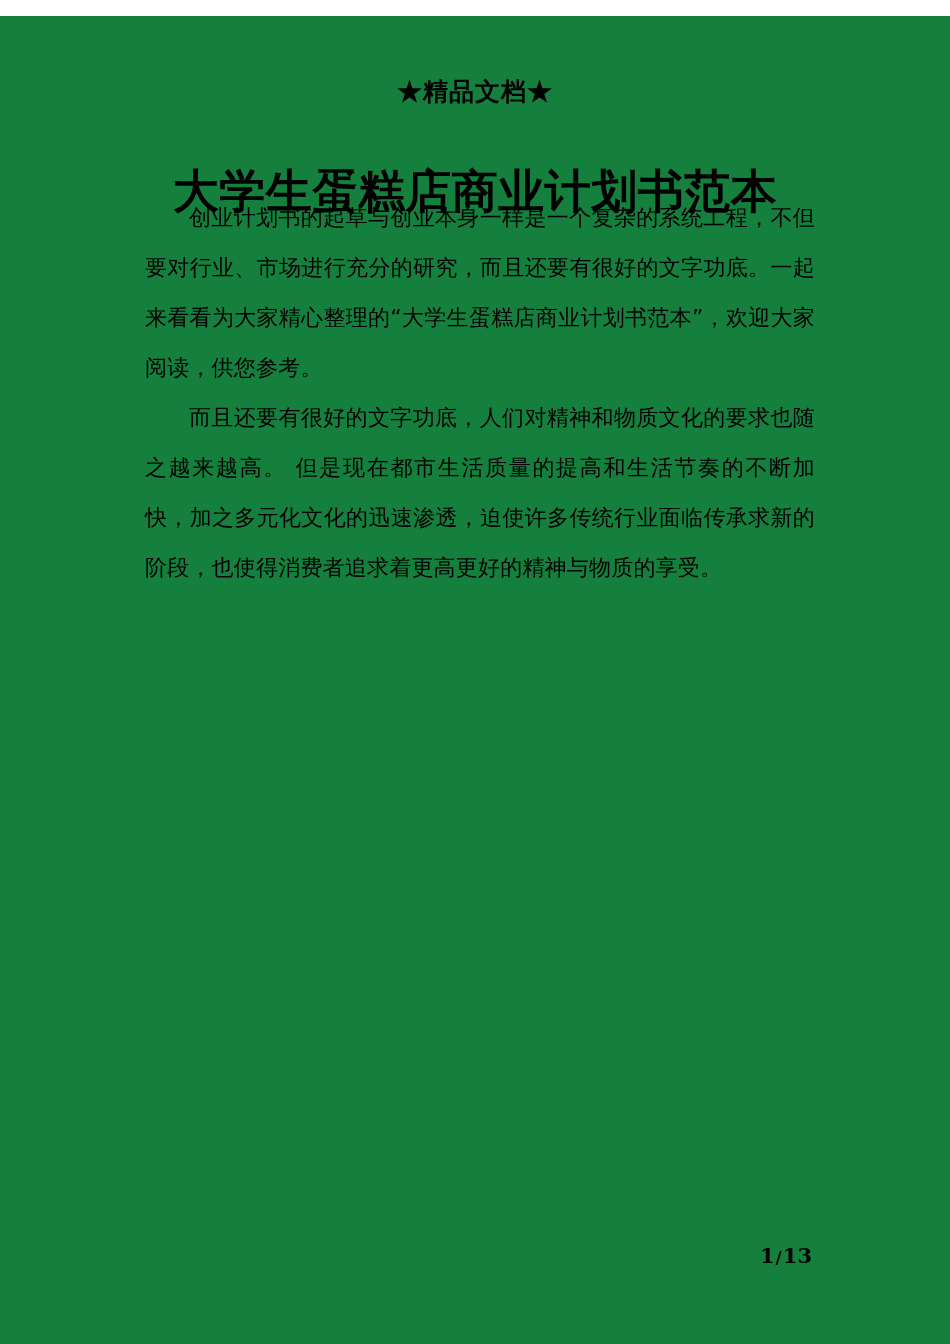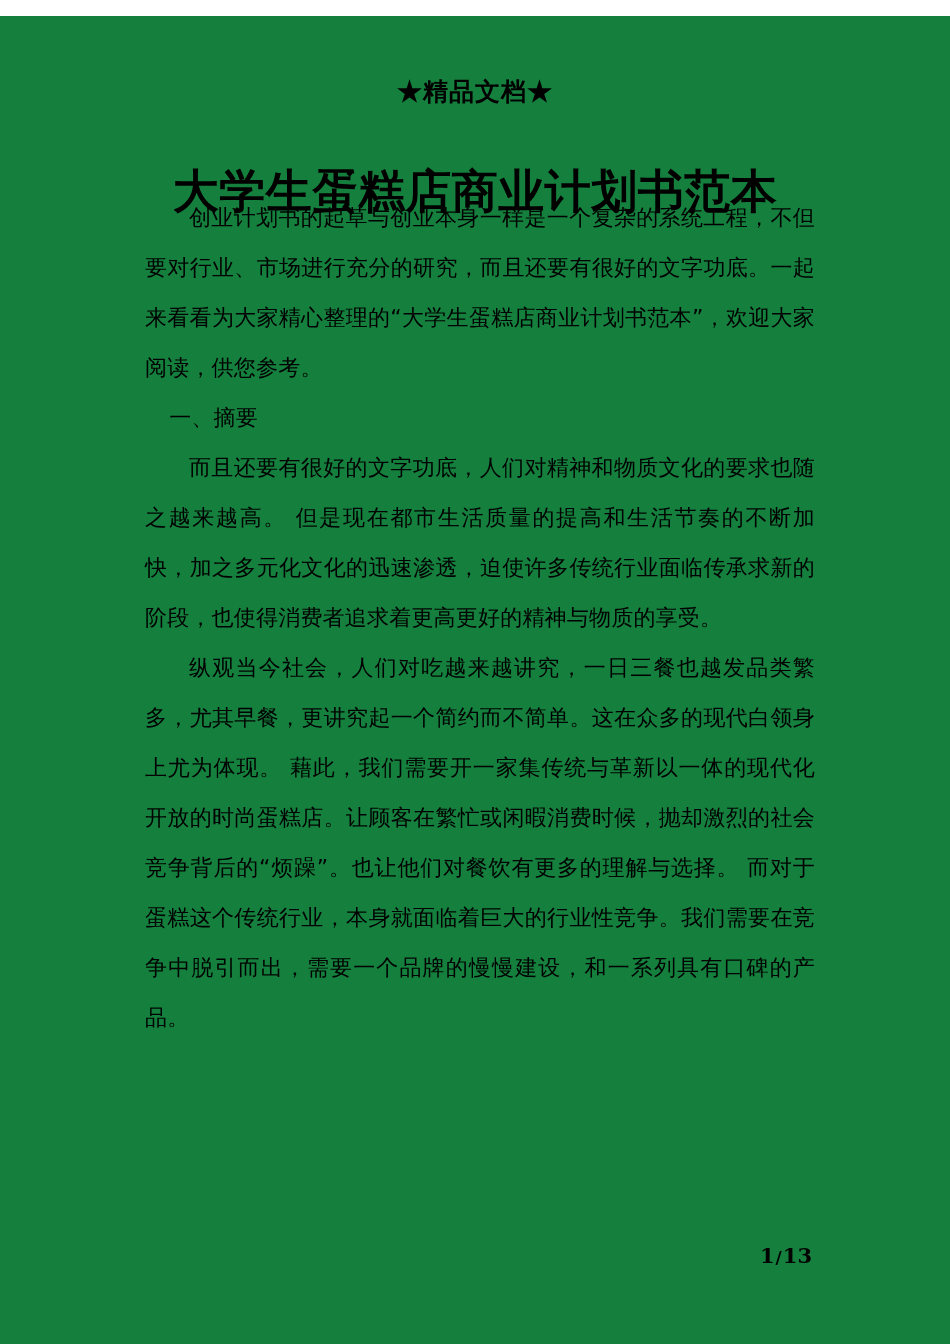--- a/index.html
+++ b/index.html
@@ -105,26 +105,24 @@
 <div class="page">
 
   <div class="doc-header">★精品文档★</div>
 
   <h1 class="doc-title">大学生蛋糕店商业计划书范本</h1>
 
   <div class="body-block">
 
     <p class="para indent">创业计划书的起草与创业本身一样是一个复杂的系统工程，不但要对行业、市场进行充分的研究，而且还要有很好的文字功底。一起来看看为大家精心整理的“大学生蛋糕店商业计划书范本”，欢迎大家阅读，供您参考。</p>
 
-    <p class="para heading">一、摘要</p>
 
     <p class="para indent">而且还要有很好的文字功底，人们对精神和物质文化的要求也随之越来越高。 但是现在都市生活质量的提高和生活节奏的不断加快，加之多元化文化的迅速渗透，迫使许多传统行业面临传承求新的阶段，也使得消费者追求着更高更好的精神与物质的享受。</p>
 
 
-    <p class="para indent">纵观当今社会，人们对吃越来越讲究，一日三餐也越发品类繁多，尤其早餐，更讲究起一个简约而不简单。这在众多的现代白领身上尤为体现。 藉此，我们需要开一家集传统与革新以一体的现代化开放的时尚蛋糕店。让顾客在繁忙或闲暇消费时候，抛却激烈的社会竞争背后的“烦躁”。也让他们对餐饮有更多的理解与选择。 而对于蛋糕这个传统行业，本身就面临着巨大的行业性竞争。我们需要在竞争中脱引而出，需要一个品牌的慢慢建设，和一系列具有口碑的产品。</p>
 
 
   </div>
 
   <div class="doc-footer">
     <span>1</span><span class="slash">/</span><span>13</span>
   </div>
 
 </div>
 

